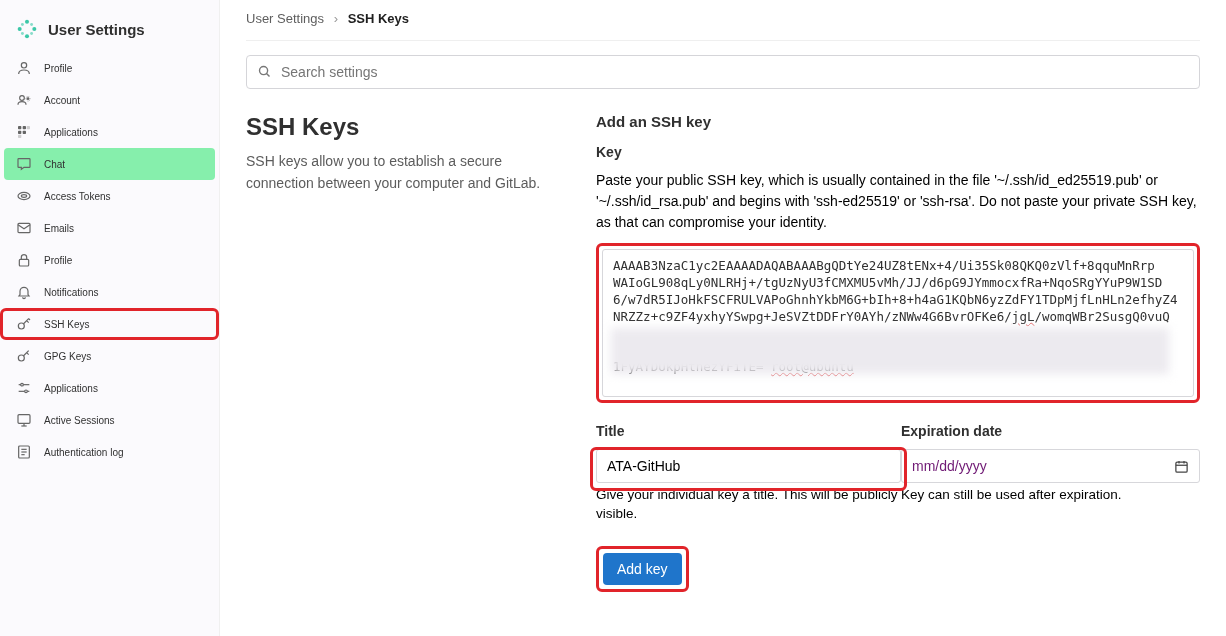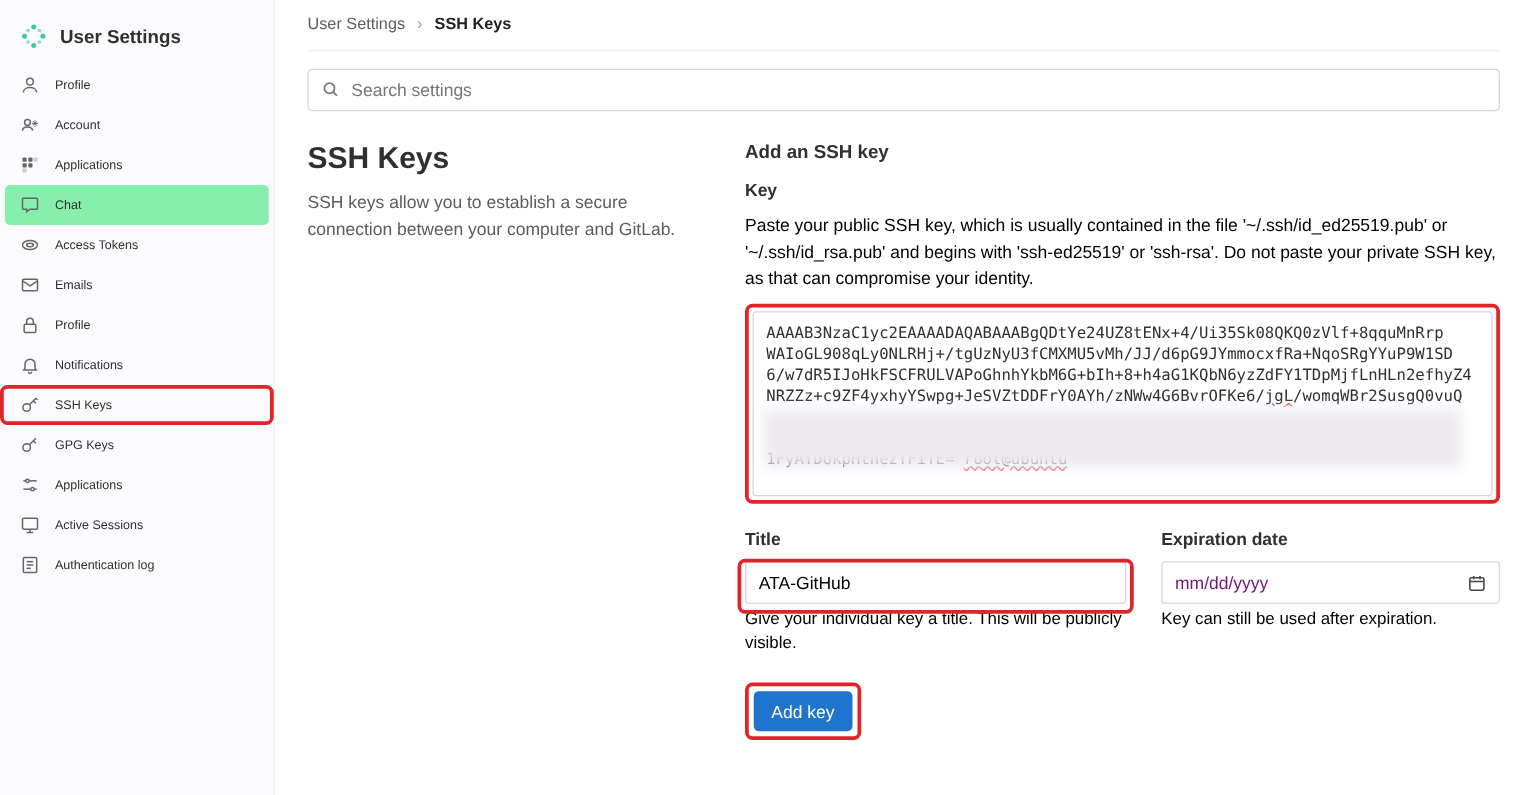--- a/index.html
+++ b/index.html
@@ -124,21 +124,21 @@
 .textarea-wrap { position:relative; padding:3px; margin-bottom:20px; }
 .textarea-wrap.red-box { padding:3px; }
 .textarea-blur {
   position:absolute;
   left:12px;right:28px;top:82px;height:46px;
   background:#eceaef;
   filter: blur(5px);
   pointer-events:none;
 }
 
-.row2 { display:flex; gap:28px; margin-bottom:22px; position:relative;}
+.row2 { display:flex; margin-bottom:22px; position:relative;}
 .col-title { width:305px; position:relative;}
 .col-exp { flex:1; }
 input.text-input {
   width:100%;
   height:34px;
   border:1px solid #d7d7db;
   border-radius:3px;
   padding: 0 10px;
   font-size:14px;
 }

